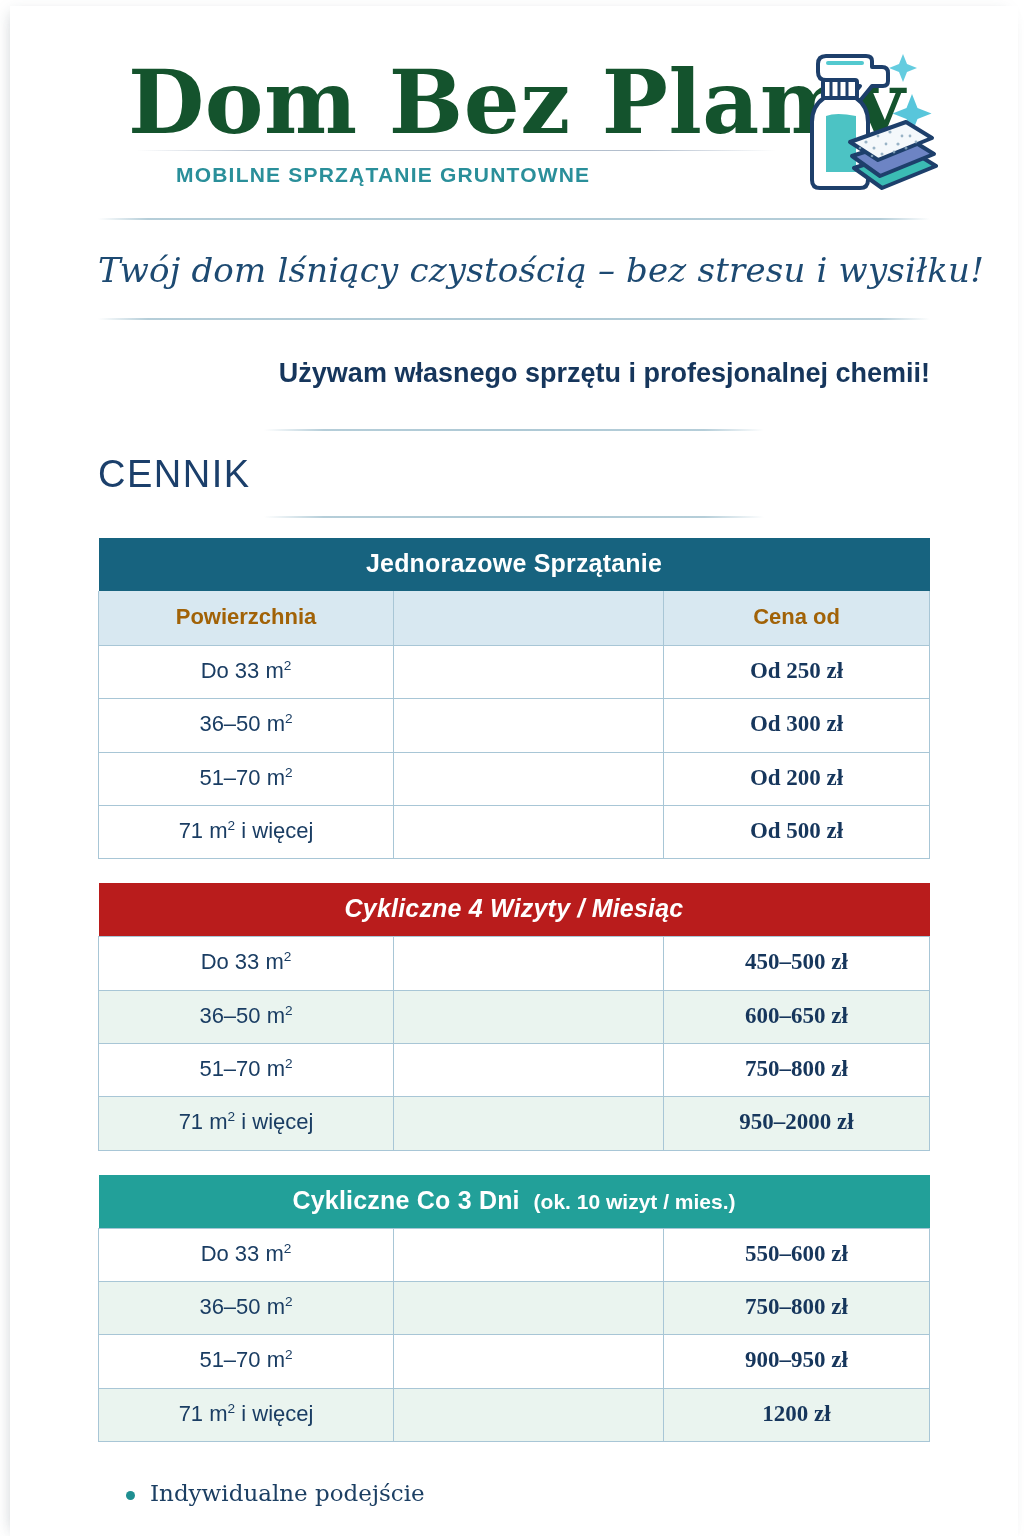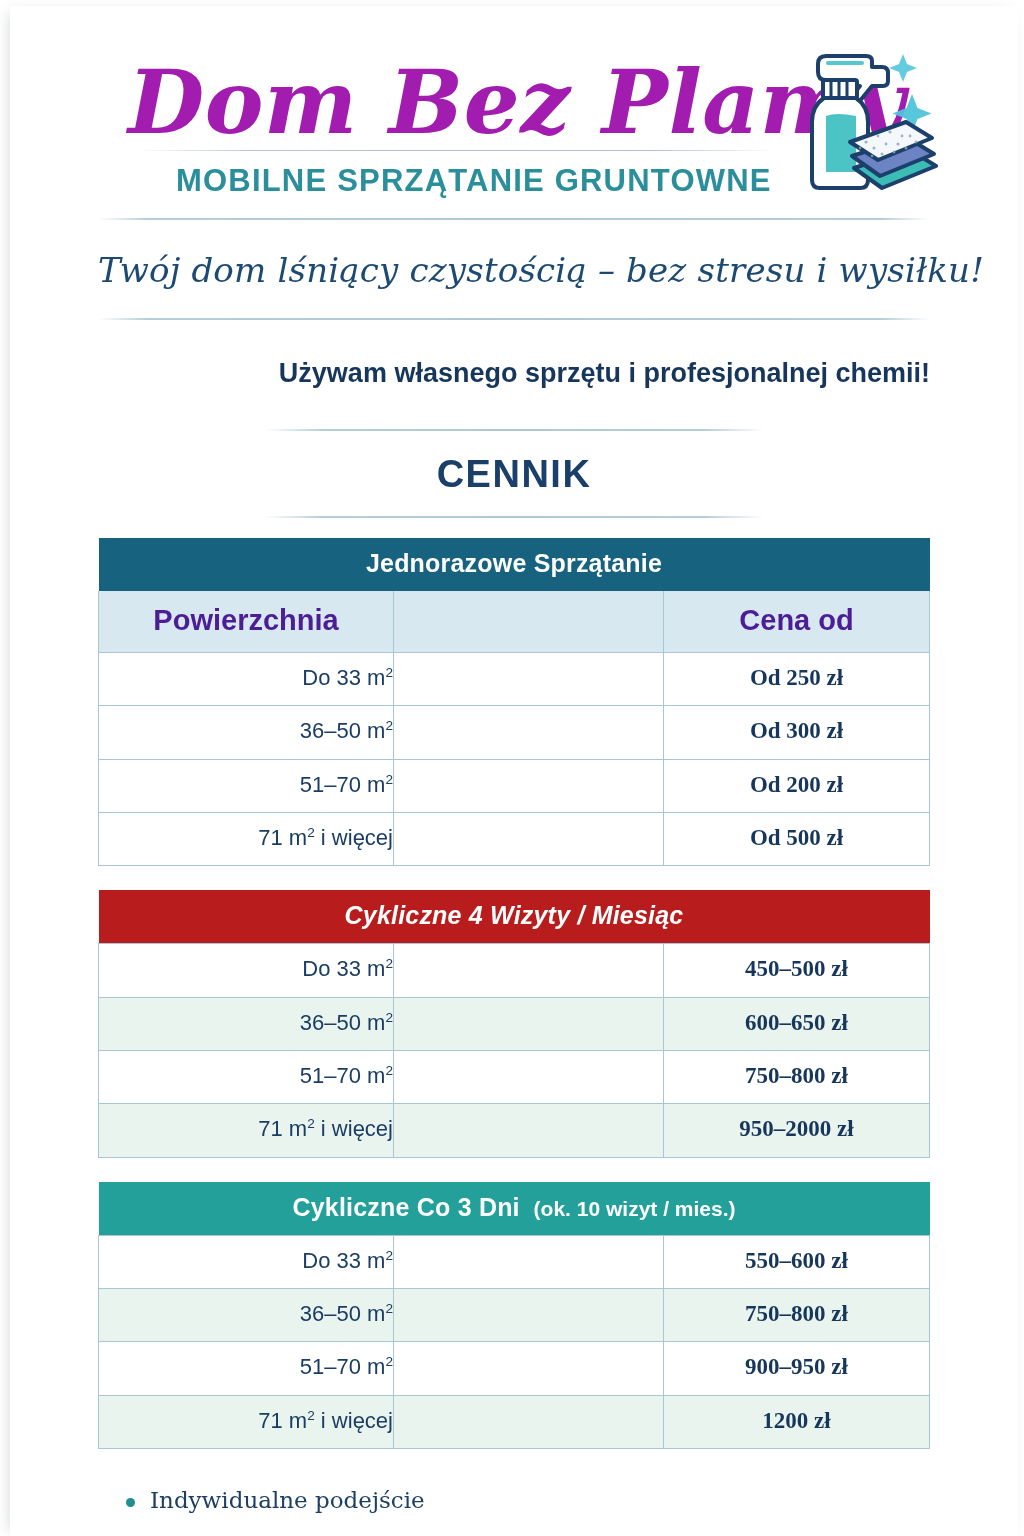--- a/index.html
+++ b/index.html
@@ -40,26 +40,25 @@
 
   
   .header {
     position: relative;
     padding-top: 52px;
     height: 212px;
   }
 
   .brand {
     font-family: "DejaVu Serif", serif;
-    font-style: italic;
     font-weight: 700;
     font-size: 88px;
     line-height: 1.0;
     letter-spacing: 0.5px;
-    color: #a21caf;
+    color: #14532d;
     text-align: left;
     padding-left: 30px;
     white-space: nowrap;
   }
 
   .brand-rule {
     height: 1px;
     margin: 4px 38px 0 38px;
     background: linear-gradient(to right,
       rgba(29,63,107,0) 0%,
@@ -67,21 +66,21 @@
       rgba(29,63,107,0.34) 80%,
       rgba(29,63,107,0) 100%);
     width: 640px;
   }
 
   .subbrand {
     margin-top: 12px;
     padding-left: 78px;
     font-family: "Liberation Sans", sans-serif;
     font-weight: 700;
-    font-size: 31px;
+    font-size: 21px;
     letter-spacing: 1.2px;
     color: #2a8f9a;
     white-space: nowrap;
   }
 
   
   .brand-icon {
     position: absolute;
     right: -8px;
     top: 26px;
@@ -131,25 +130,24 @@
     font-size: 27px;
     color: #16365c;
     text-align: right;
     padding: 38px 0 40px 0;
     white-space: nowrap;
   }
 
   
   .cennik {
     font-family: "Liberation Sans", sans-serif;
-    font-weight: 700;
+    font-weight: 400;
     font-size: 38px;
     letter-spacing: 1.5px;
     color: #1b3f6b;
-    text-align: center;
     padding: 22px 0 20px 0;
   }
 
   
   .tables { padding-top: 20px; }
 
   table.price {
     width: 100%;
     border-collapse: collapse;
     table-layout: fixed;
@@ -176,40 +174,40 @@
     letter-spacing: 0;
     margin-left: 8px;
   }
 
   .t-blue .sect-head td { background: #17637f; }
   .t-teal .sect-head td { background: #b91c1c; font-style: italic; }
   .t-teal2 .sect-head td { background: #22a099; }
 
   .col-head td {
     background: #d8e8f1;
-    color: #4c1d95;
-    font-weight: 700;
-    font-size: 29px;
+    color: #a16207;
+    font-weight: 700;
+    font-size: 22px;
     padding: 13px 0 15px 0;
     text-align: center;
     border-right: 1px solid #a8c6d6;
   }
   .col-head td:last-child { border-right: none; }
 
   tr.row td {
     border-top: 1px solid #a8c6d6;
     border-right: 1px solid #a8c6d6;
     padding: 12px 0 14px 0;
     height: 45px;
   }
   tr.row td:last-child { border-right: none; }
   tr.row:last-child td { border-bottom: 1px solid #a8c6d6; }
 
   td.area {
-    text-align: right;
+    text-align: center;
     padding-left: 40px;
     font-size: 22px;
     color: #1a3d63;
     font-weight: 400;
   }
 
   td.mid { }
 
   td.price-v {
     text-align: center;

